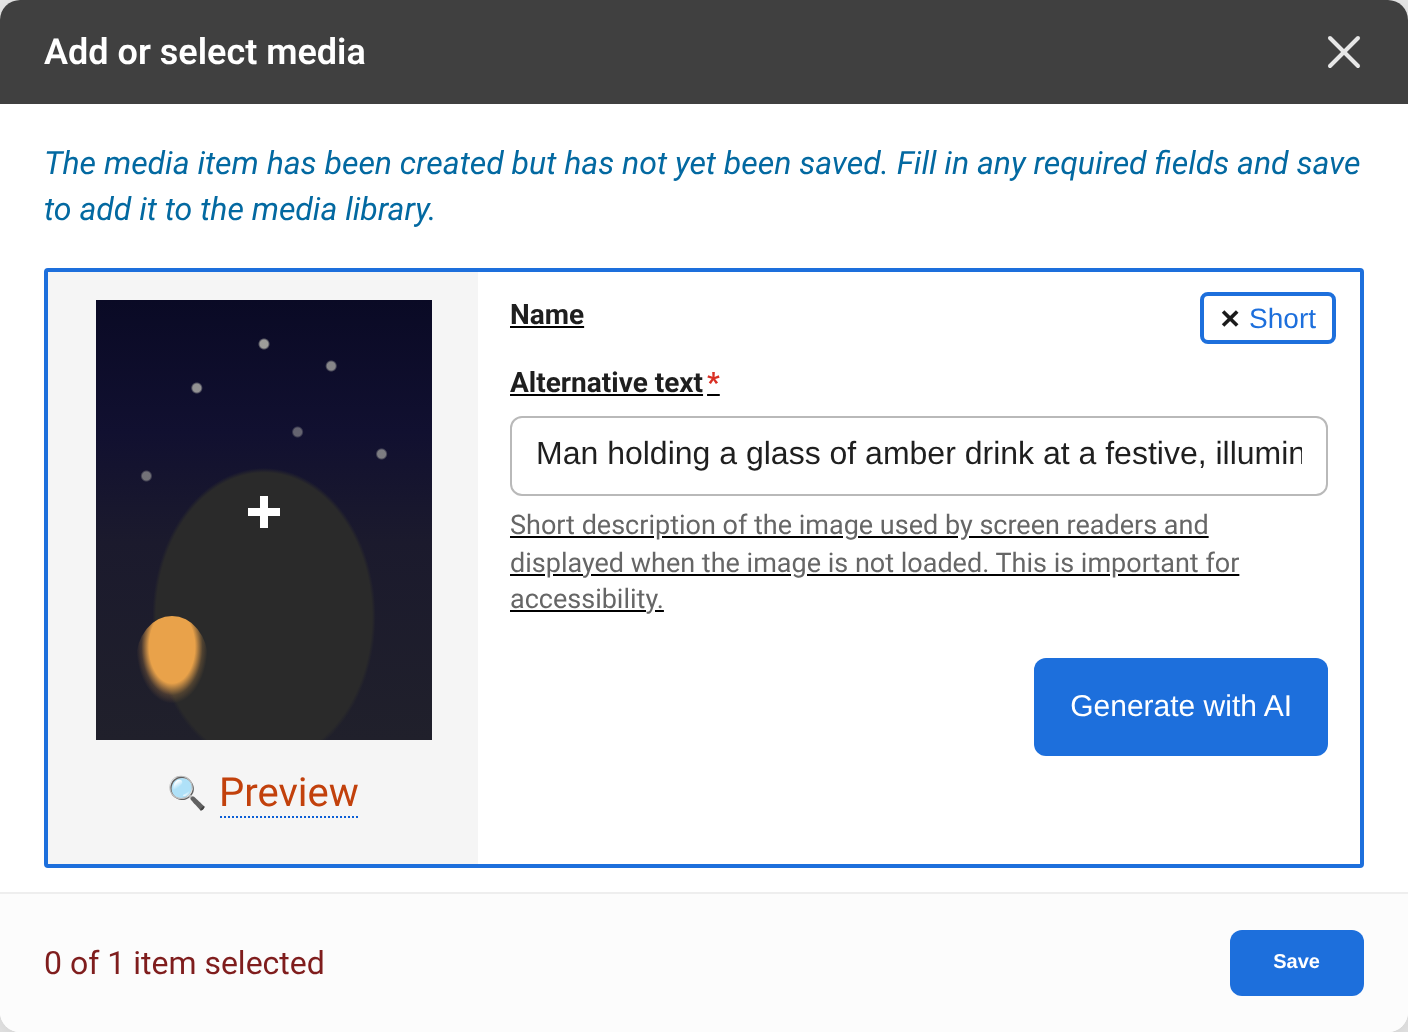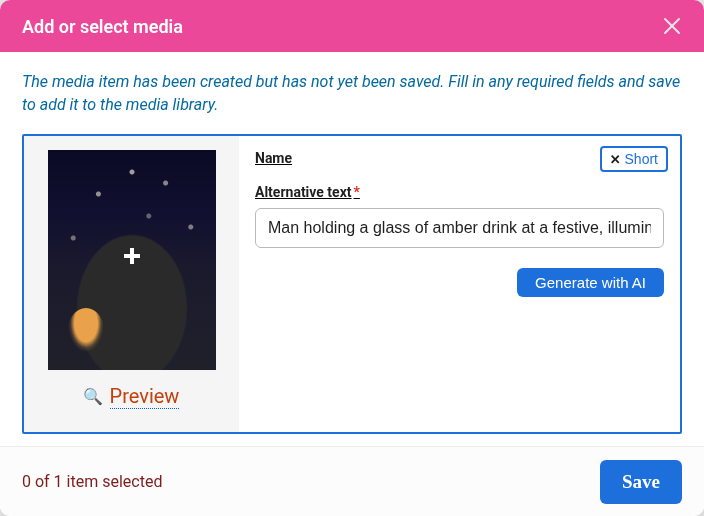--- a/index.html
+++ b/index.html
@@ -6,21 +6,21 @@
   html, body { width: 704px; height: 516px; font-family: -apple-system, BlinkMacSystemFont, "Segoe UI", Roboto, Helvetica, Arial, sans-serif; background: #e9e9e9; }
   .modal {
     width: 704px; height: 516px;
     background: #fff;
     border-radius: 10px;
     overflow: hidden;
     display: flex; flex-direction: column;
     box-shadow: 0 4px 20px rgba(0,0,0,0.15);
   }
   .modal-header {
-    background: #ec4899;
+    background: #404040;
     color: #fff;
     height: 52px;
     display: flex; align-items: center; justify-content: space-between;
     padding: 0 22px;
   }
   .modal-title { font-size: 18px; font-weight: 600; }
   .close-btn { width: 20px; height: 20px; cursor: pointer; display:flex; align-items:center; justify-content:center; }
   .close-btn svg { stroke: #e7e7e7; }
   .modal-body {
     flex: 1;
@@ -106,34 +106,34 @@
     padding:10px 12px;
     font-size:16px; color:#1f1f1f;
     outline:none;
     white-space:nowrap; overflow:hidden; text-overflow:clip;
   }
   .help { font-size:13.5px; color:#666; line-height:1.35; margin-top:6px; }
   .gen-row { display:flex; justify-content:flex-end; margin-top:20px; }
   .gen-btn {
     background:#1d6fdc; color:#fff; border:none; border-radius:6px;
     font-size:15px; font-weight:500;
-    padding:6px 18px; cursor:pointer;
+    padding:16px 18px; cursor:pointer;
   }
   .modal-footer {
     height:70px;
     border-top:1px solid #eee;
     background:#fcfcfc;
     display:flex; align-items:center; justify-content:space-between;
     padding:0 22px;
   }
   .sel-count { font-size:16px; color:#7f1d1d; }
   .save-btn {
     background:#1d6fdc; color:#fff; border:none; border-radius:6px;
-    font-size:19px; font-weight:600;
-    padding:11px 22px; cursor:pointer;font-family:Liberation Serif, serif;
+    font-size:10px; font-weight:600;
+    padding:11px 22px; cursor:pointer;
   }
 </style>
 </head>
 <body>
 
 <div class="modal">
 
   <div class="modal-header">
     <div class="modal-title">Add or select media</div>
     <div class="close-btn">
@@ -168,20 +168,21 @@
 
         <div class="field">
           <span class="field-label">Name</span>
         </div>
 
         <div class="field">
           <span class="field-label">
             <span>Alternative text</span><span class="required">*</span>
           </span>
           <input class="text-input" type="text" value="Man holding a glass of amber drink at a festive, illumina" style="">
+          <div class="help">Short description of the image used by screen readers and displayed when the image is not loaded. This is important for accessibility.</div>
         </div>
 
         <div class="gen-row">
           <button class="gen-btn">Generate with AI</button>
         </div>
       </div>
 
     </div>
   </div>
 

